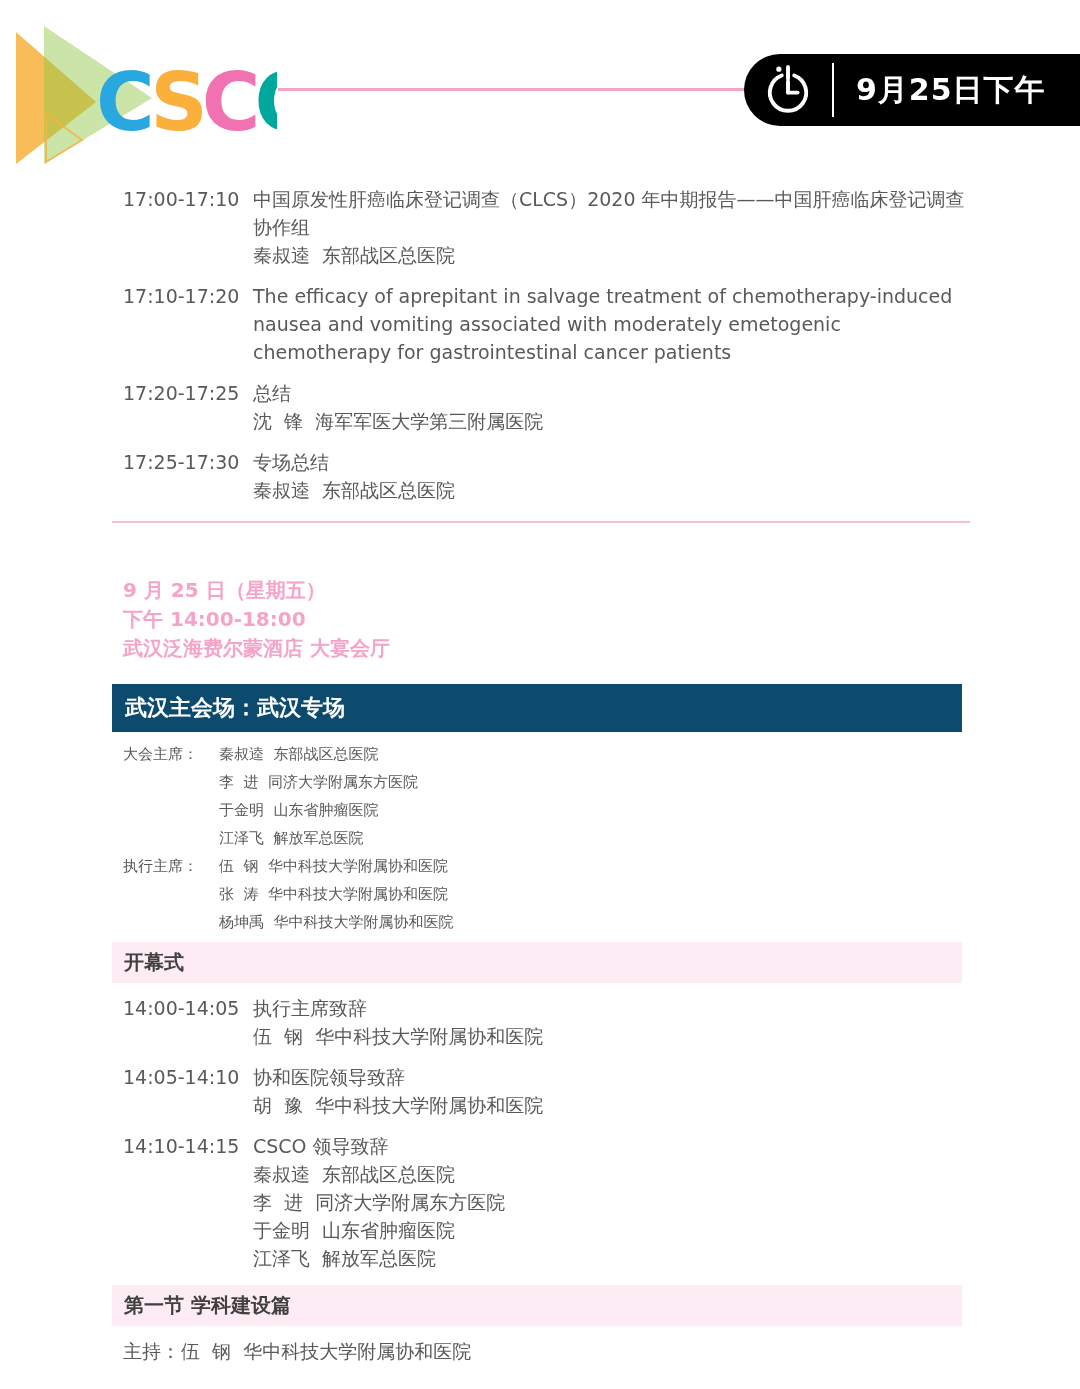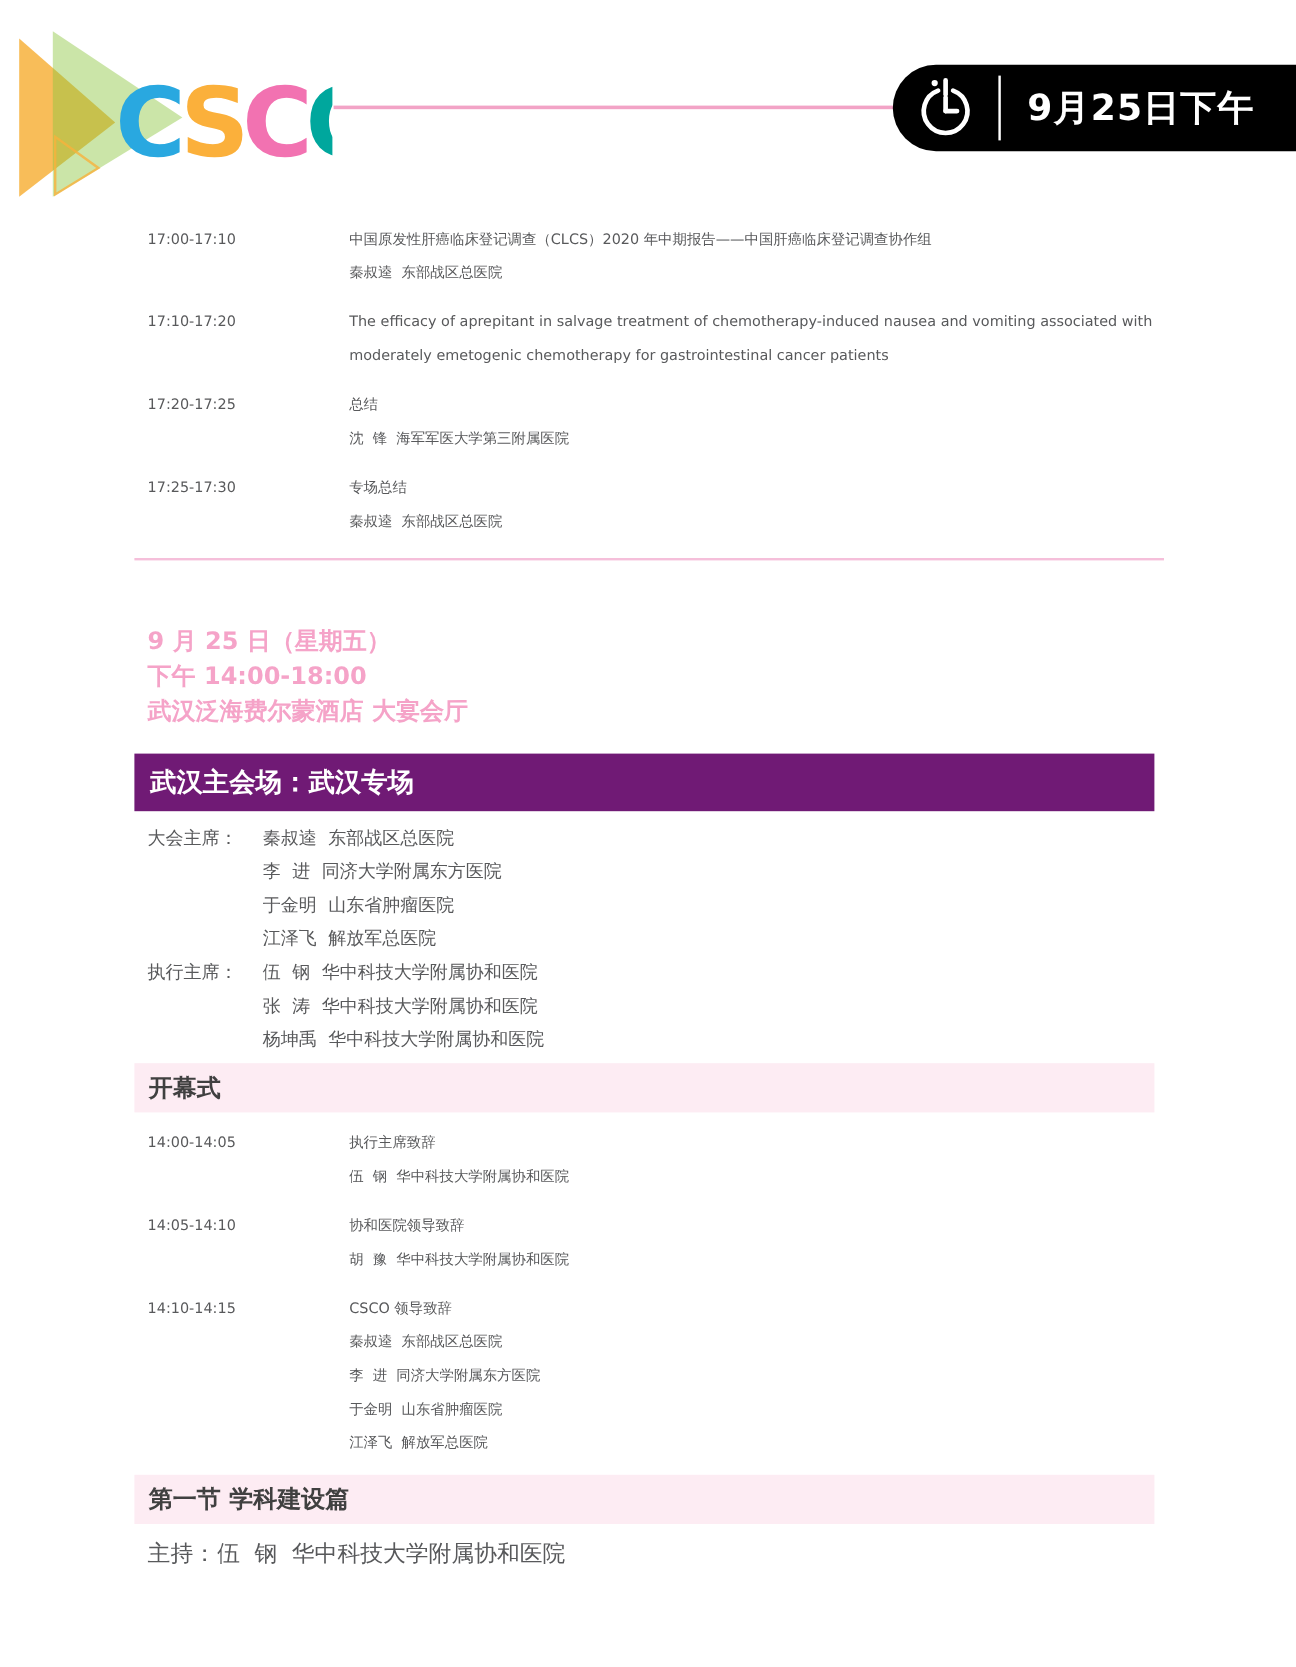--- a/index.html
+++ b/index.html
@@ -28,37 +28,37 @@
   .badge-clock { width:52px; height:52px; margin-left:18px; flex-shrink:0; }
   .badge-divider { width:2px; height:54px; background:#ffffff; margin-left:18px; flex-shrink:0; }
   .badge-label {
     color:#ffffff; font-weight:bold; font-size:30px;
     margin-left:22px; letter-spacing:1px; white-space:nowrap;
   }
   
   .content {
     position:absolute; left:123px; top:185px; width:846px;
   }
-  .agenda-item { display:flex; margin-bottom:13px; font-size:12px; line-height:28px;gap:38px; }
+  .agenda-item { display:flex; margin-bottom:13px; font-size:19px; line-height:28px; }
   .item-time { width:130px; flex-shrink:0; }
   .item-body { flex:1; }
   .item-title { }
   .item-speaker { white-space:pre-wrap; }
   .section-divider {
     height:2px; background:#F5BFDA;
     width:858px; margin:17px 0 0 -11px;
   }
   .session-info {
     margin-top:53px;
     color:#F5A3C8; font-weight:bold;
     font-size:20px; line-height:29px;
   }
   .session-banner {
     width:850px; margin:21px 0 0 -11px;
-    background:#701a75; color:#ffffff;
+    background:#0c4a6e; color:#ffffff;
     font-weight:bold; font-size:22px;
     padding:9px 0 9px 13px;
   }
   .chairs-list { margin-top:8px; font-size:15px; line-height:28px; }
   .chair-row { display:flex; }
   .chair-label { width:96px; flex-shrink:0; white-space:pre-wrap; }
   .chair-person { white-space:pre-wrap; }
   .section-bar {
     width:850px; margin:6px 0 11px -11px;
     background:#FDECF3; color:#404040;

